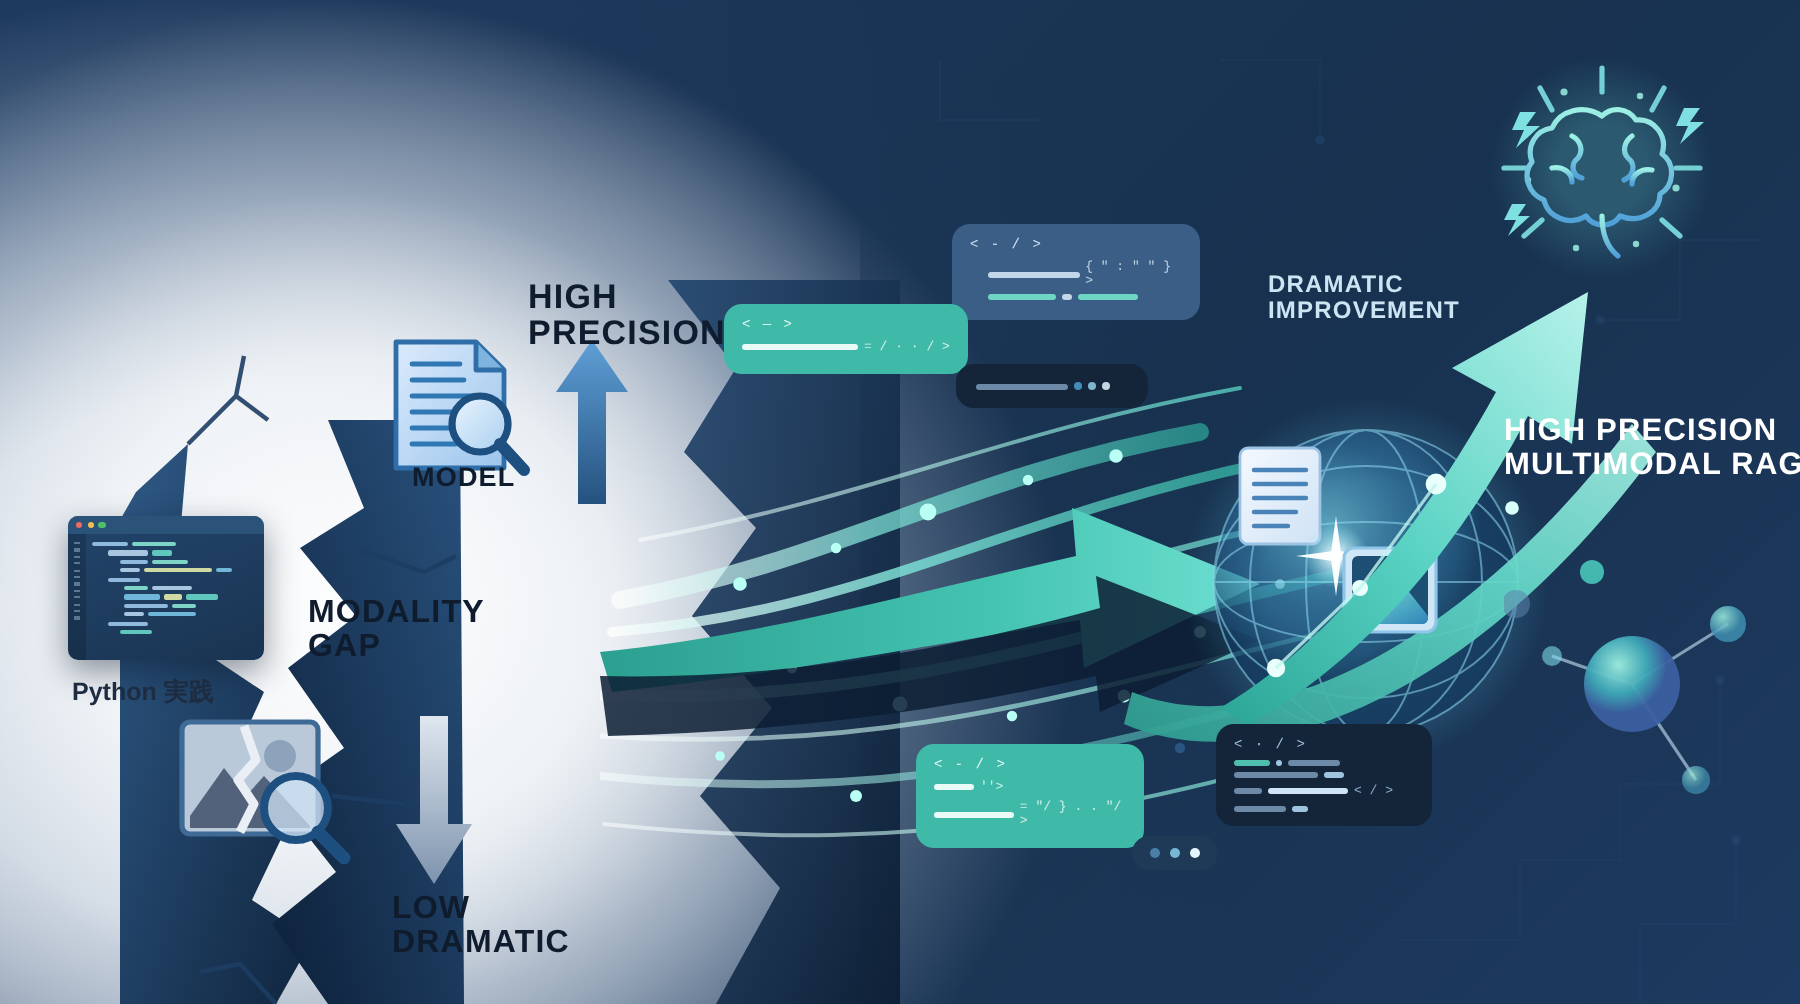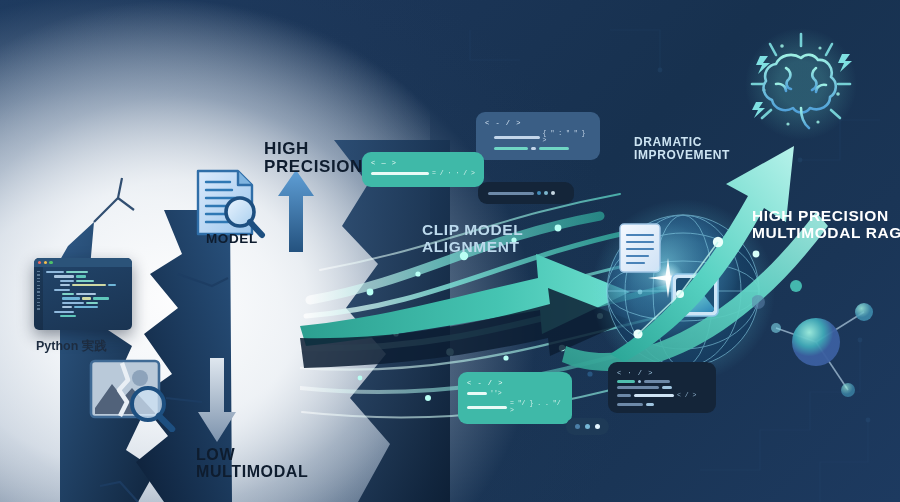--- a/index.html
+++ b/index.html
@@ -590,23 +590,23 @@
     <circle cx="112" cy="44" r="9" fill="url(#gNodeSm)" opacity=".85"></circle>
     <circle cx="96" cy="122" r="7" fill="url(#gNodeSm)" opacity=".7"></circle>
     <circle cx="24" cy="60" r="5" fill="#7fd7e8" opacity=".6"></circle>
     <circle cx="44" cy="18" r="6" fill="#49c5b8" opacity=".9"></circle>
     <circle cx="6" cy="34" r="7" fill="#5c83ac" opacity=".55"></circle>
   </svg>
 
   <div class="lbl dark" style="left:264px;top:140px;font-size:17px;">HIGH
 PRECISION</div>
   <div class="lbl dark" style="left:206px;top:232px;font-size:13.5px;">MODEL</div>
+  <div class="lbl dark" style="left:154px;top:298px;font-size:16px;">MODALITY
+GAP</div>
   <div class="lbl dark" style="left:196px;top:446px;font-size:16px;">LOW
-MULTIMODAL</div>
-  <div class="lbl light" style="left:422px;top:222px;font-size:15.5px;color:#bcd9ec;">CLIP MODEL
-ALIGNMENT</div>
+DRAMATIC</div>
   <div class="lbl light" style="left:634px;top:136px;font-size:12px;color:#cde4f2;">DRAMATIC
 IMPROVEMENT</div>
   <div class="lbl white" style="left:752px;top:208px;font-size:15.5px;">HIGH PRECISION
 MULTIMODAL RAG</div>
 
 
 </div>
 
 </body></html>

